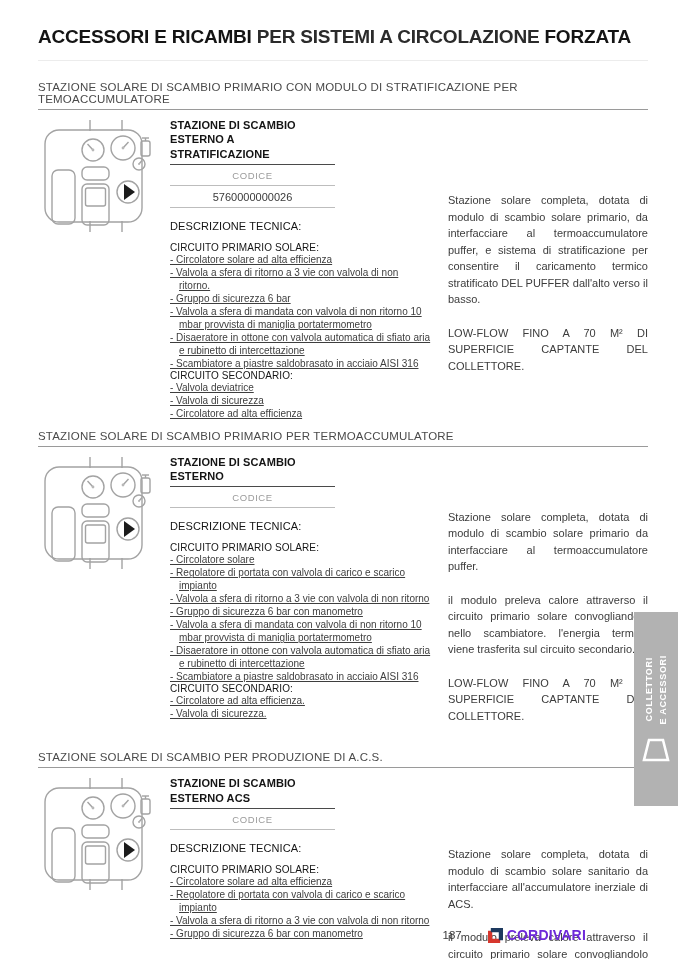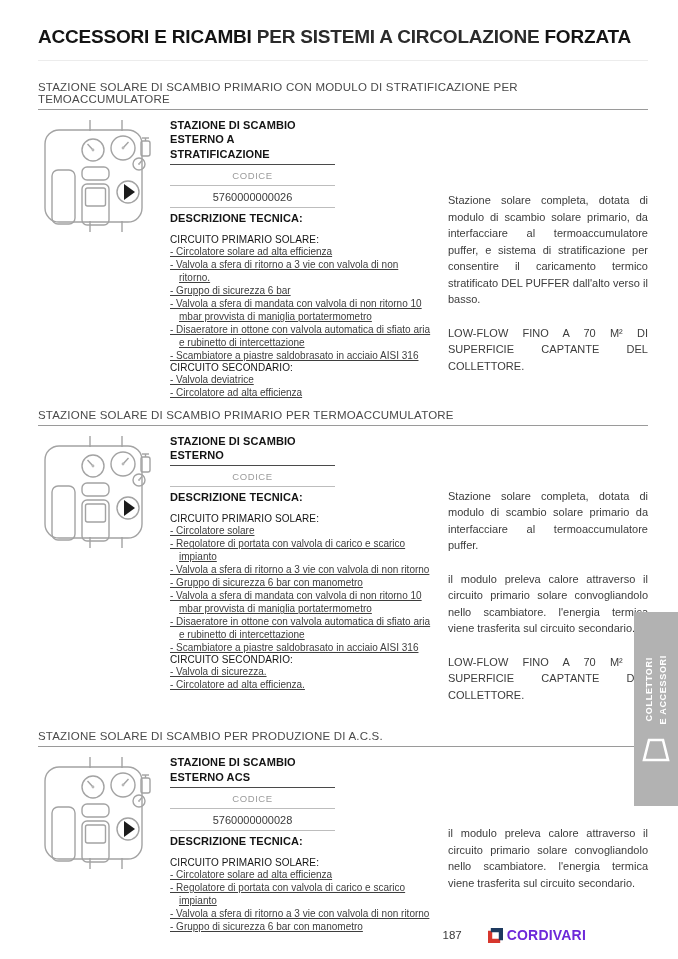--- a/index.html
+++ b/index.html
@@ -29,21 +29,21 @@
   .s3 .right-col{padding-top:70px;}
 
   .product-name{
     font-weight:700;font-size:11px;line-height:1.3;color:#141414;width:165px;
     border-bottom:1px solid #4a4a4a;padding-bottom:3px;letter-spacing:0.1px;
   }
   .codice-block{width:165px;text-align:center;}
   .codice-label{font-size:9.5px;color:#9a9a9a;letter-spacing:0.6px;padding:5px 0 4px;border-bottom:1px solid #bdbdbd;}
   .code-value{font-size:11px;color:#3a3a3a;padding:5px 0 4px;border-bottom:1px solid #bdbdbd;}
 
-  .descr-heading{font-weight:700;font-size:11px;color:#141414;margin:4px 0 10px;letter-spacing:0.1px;}
+  .descr-heading{font-weight:400;font-size:11px;color:#141414;margin:12px 0 10px;letter-spacing:0.1px;}
   .group-heading{font-weight:400;font-size:10px;color:#141414;letter-spacing:0.1px;}
   .bullet{font-size:10px;line-height:1.3;color:#3e3e3e;padding-left:9px;text-indent:-9px;text-decoration:underline;}
 
   .right-col p{font-size:11px;line-height:1.5;text-align:justify;margin:0 0 17px;color:#3c3c3c;}
 
   
   .side-tab{
     position:absolute;top:612px;right:0;width:44px;height:194px;background:#b2b2b2;
     display:flex;flex-direction:column;align-items:center;justify-content:center;gap:12px;
   }
@@ -117,20 +117,21 @@
         <div class="spec-groups">
             <div class="group-heading">CIRCUITO PRIMARIO SOLARE:</div>
             <div class="bullet">- Circolatore solare ad alta efficienza</div>
             <div class="bullet">- Valvola a sfera di ritorno a 3 vie con valvola di non ritorno.</div>
             <div class="bullet">- Gruppo di sicurezza 6 bar</div>
             <div class="bullet">- Valvola a sfera di mandata con valvola di non ritorno 10 mbar provvista di maniglia portatermometro</div>
             <div class="bullet">- Disaeratore in ottone con valvola automatica di sfiato aria e rubinetto di intercettazione</div>
             <div class="bullet">- Scambiatore a piastre saldobrasato in acciaio AISI 316</div>
             <div class="group-heading">CIRCUITO SECONDARIO:</div>
             <div class="bullet">- Valvola deviatrice</div>
+            <div class="bullet">- Valvola di sicurezza</div>
             <div class="bullet">- Circolatore ad alta efficienza</div>
           </div>
       </div>
       <div class="right-col">
           <p>Stazione solare completa, dotata di modulo di scambio solare primario, da interfacciare al termoaccumulatore puffer, e sistema di stratificazione per consentire il caricamento termico stratificato DEL PUFFER dall'alto verso il basso.</p>
           <p>LOW-FLOW FINO A 70 M² DI SUPERFICIE CAPTANTE DEL COLLETTORE.</p>
         </div>
     </div>
   </div>
 
@@ -177,22 +178,22 @@
         <div class="spec-groups">
             <div class="group-heading">CIRCUITO PRIMARIO SOLARE:</div>
             <div class="bullet">- Circolatore solare</div>
             <div class="bullet">- Regolatore di portata con valvola di carico e scarico impianto</div>
             <div class="bullet">- Valvola a sfera di ritorno a 3 vie con valvola di non ritorno</div>
             <div class="bullet">- Gruppo di sicurezza 6 bar con manometro</div>
             <div class="bullet">- Valvola a sfera di mandata con valvola di non ritorno 10 mbar provvista di maniglia portatermometro</div>
             <div class="bullet">- Disaeratore in ottone con valvola automatica di sfiato aria e rubinetto di intercettazione</div>
             <div class="bullet">- Scambiatore a piastre saldobrasato in acciaio AISI 316</div>
             <div class="group-heading">CIRCUITO SECONDARIO:</div>
+            <div class="bullet">- Circolatore ad alta efficienza.</div>
             <div class="bullet">- Valvola di sicurezza.</div>
-            <div class="bullet">- Circolatore ad alta efficienza.</div>
           </div>
       </div>
       <div class="right-col">
           <p>Stazione solare completa, dotata di modulo di scambio solare primario da interfacciare al termoaccumulatore puffer.</p>
           <p>il modulo preleva calore attraverso il circuito primario solare convogliandolo nello scambiatore. l'energia termica viene trasferita sul circuito secondario.</p>
           <p>LOW-FLOW FINO A 70 M² DI SUPERFICIE CAPTANTE DEL COLLETTORE.</p>
         </div>
     </div>
   </div>
 
@@ -227,32 +228,32 @@
     <circle cx="85" cy="28" r="1.4"></circle>
     <circle cx="101" cy="44" r="1"></circle>
   </g>
   <polygon points="86,64 86,80 97,72" fill="#1c1c1c"></polygon>
 </svg>
         </div>
       <div class="mid-col">
         <div class="product-name">STAZIONE DI SCAMBIO ESTERNO ACS</div>
         <div class="codice-block">
           <div class="codice-label">CODICE</div>
-          <div class="code-value">5760000000028</div>
         </div>
         <div class="descr-heading">DESCRIZIONE TECNICA:</div>
         <div class="spec-groups">
             <div class="group-heading">CIRCUITO PRIMARIO SOLARE:</div>
             <div class="bullet">- Circolatore solare ad alta efficienza</div>
             <div class="bullet">- Regolatore di portata con valvola di carico e scarico impianto</div>
             <div class="bullet">- Valvola a sfera di ritorno a 3 vie con valvola di non ritorno</div>
             <div class="bullet">- Gruppo di sicurezza 6 bar con manometro</div>
           </div>
       </div>
       <div class="right-col">
+          <p>Stazione solare completa, dotata di modulo di scambio solare sanitario da interfacciare all'accumulatore inerziale di ACS.</p>
           <p>il modulo preleva calore attraverso il circuito primario solare convogliandolo nello scambiatore. l'energia termica viene trasferita sul circuito secondario.</p>
         </div>
     </div>
   </div>
 
 </div>
 
 <div class="side-tab">
   <div class="vlabel">
     <span>COLLETTORI</span>

